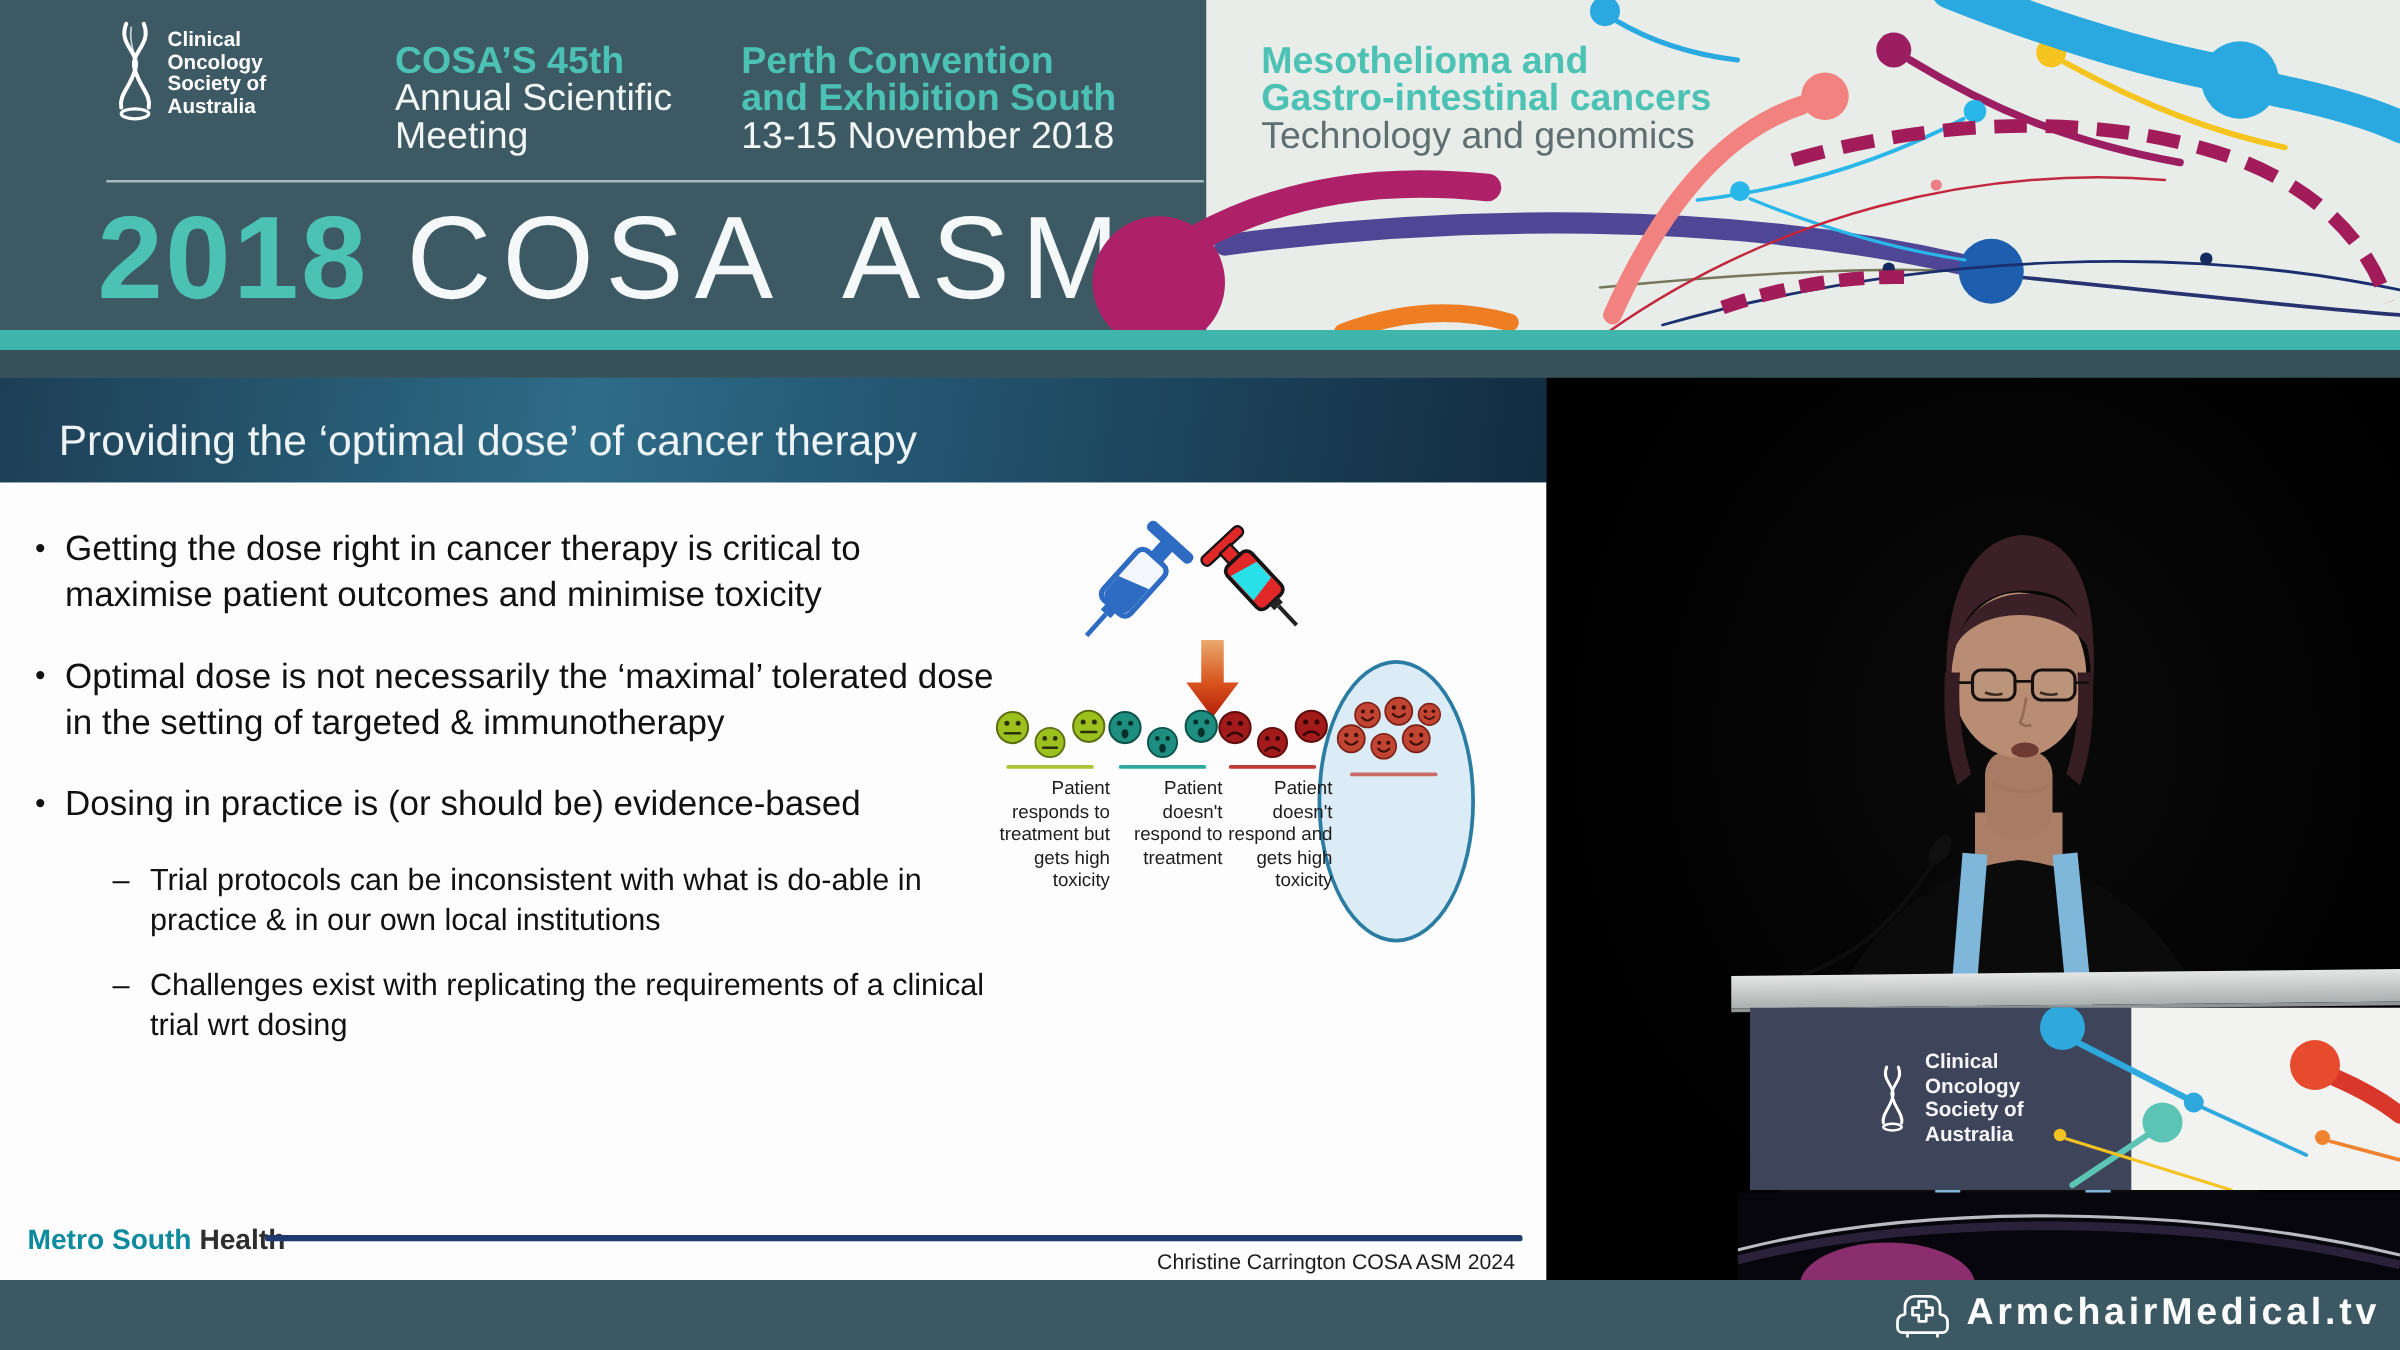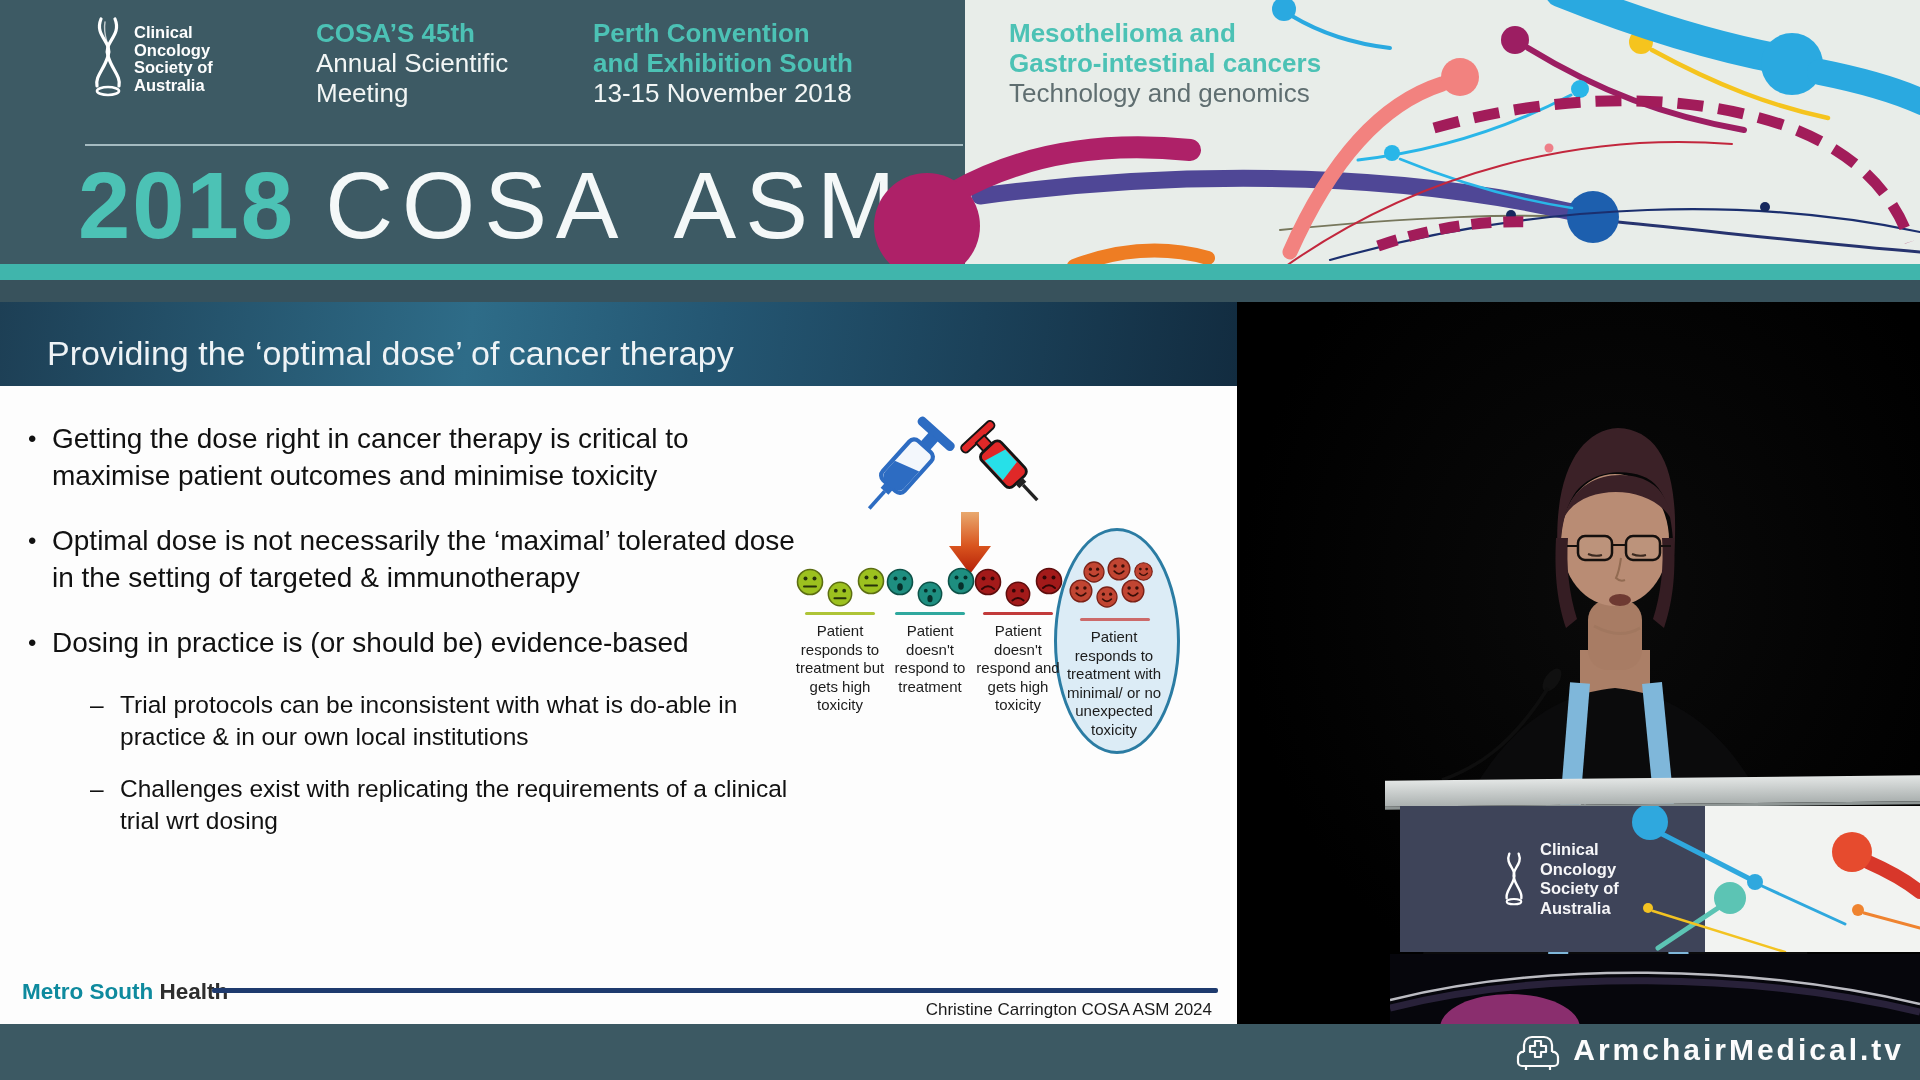--- a/index.html
+++ b/index.html
@@ -6,21 +6,21 @@
   #stage{position:relative;width:1920px;height:1080px;overflow:hidden;
          font-family:"Liberation Sans",sans-serif;background:#3D5A64;}
   .abs{position:absolute;}
 
   
   .hdr-dark{left:0;top:0;width:965px;height:264px;background:#3D5A64;}
   .hdr-light{left:965px;top:0;width:955px;height:264px;background:#E8EDE9;}
   .hdr-line{left:85px;top:144px;width:878px;height:2px;background:#B7CCD1;opacity:.85;}
   .logo-glyph{left:84px;top:14px;}
   .org-lines{left:134px;top:24px;color:#FEFEFE;font-weight:bold;font-size:16.5px;line-height:17.5px;}
-  .hcol{top:18px;font-size:26px;line-height:30px;}
+  .hcol{top:34px;font-size:30px;line-height:30px;}
   .hcol .t{color:#4CC2B5;font-weight:bold;}
   .hcol .w{color:#F2F6F5;}
   .hcol .g{color:#5F6E70;}
   .col-meeting{left:316px;}
   .col-venue{left:593px;}
   .col-theme{left:1009px;}
 
   
   .banner{left:78px;top:152px;display:flex;align-items:baseline;white-space:nowrap;}
   .banner .year{color:#4CC2B5;font-weight:800;font-size:94px;letter-spacing:2px;}
@@ -42,21 +42,21 @@
   .sub::before{content:"–";position:absolute;left:0;top:0;}
 
   
   .ellipse-hl{left:1054px;top:528px;width:120px;height:220px;border-radius:50%;
       background:#DCECF6;border:3px solid #2B7CA3;z-index:3;}
   .faces{z-index:4;overflow:visible;}
   .fb{fill:var(--f);stroke:var(--s);stroke-width:1.6px;}
   .fe{fill:var(--e);}
   .fm{stroke:var(--e);stroke-width:2px;fill:none;stroke-linecap:round;}
   .uline{height:3px;z-index:4;border-radius:2px;}
-  .glabel{z-index:4;font-size:15px;line-height:18.5px;text-align:center;color:#1c1c1c;}
+  .glabel{z-index:4;font-size:15px;line-height:18.5px;text-align:right;color:#1c1c1c;}
 
   
   .metro{left:22px;top:979px;font-size:22.5px;font-weight:bold;z-index:3;white-space:nowrap;}
   .metro .mt{color:#0E8A9E;}
   .metro .mh{color:#2E2E2E;}
   .navy-line{left:212px;top:988px;width:1006px;height:4.5px;background:#1E3A6E;border-radius:2px;z-index:3;}
   .credit{left:850px;top:1000px;width:362px;text-align:right;font-size:17px;color:#1b1b1b;z-index:3;}
 
   
   .video-bg{left:1237px;top:302px;width:683px;height:722px;background:#030303;z-index:1;
@@ -267,21 +267,20 @@
   </svg>
 
   <div class="abs uline" style="left:805px;top:612px;width:70px;background:#AEC437"></div>
   <div class="abs uline" style="left:895px;top:612px;width:70px;background:#2FA89E"></div>
   <div class="abs uline" style="left:983px;top:612px;width:70px;background:#C23B3B"></div>
   <div class="abs uline" style="left:1080px;top:618px;width:70px;background:#CC6A6A"></div>
 
   <div class="abs glabel" style="left:792px;top:622px;width:96px">Patient responds to treatment but gets high toxicity</div>
   <div class="abs glabel" style="left:882px;top:622px;width:96px">Patient doesn't respond to treatment</div>
   <div class="abs glabel" style="left:970px;top:622px;width:96px">Patient doesn't respond and gets high toxicity</div>
-  <div class="abs glabel" style="left:1063px;top:628px;width:102px">Patient responds to treatment with minimal/ or no unexpected toxicity</div>
 
   <div class="abs metro">
     <span class="mt">Metro South</span>
     <span class="mh">Health</span>
   </div>
   <div class="abs navy-line"></div>
   <div class="abs credit">Christine Carrington COSA ASM 2024</div>
 
   <div class="abs video-bg"></div>
 

